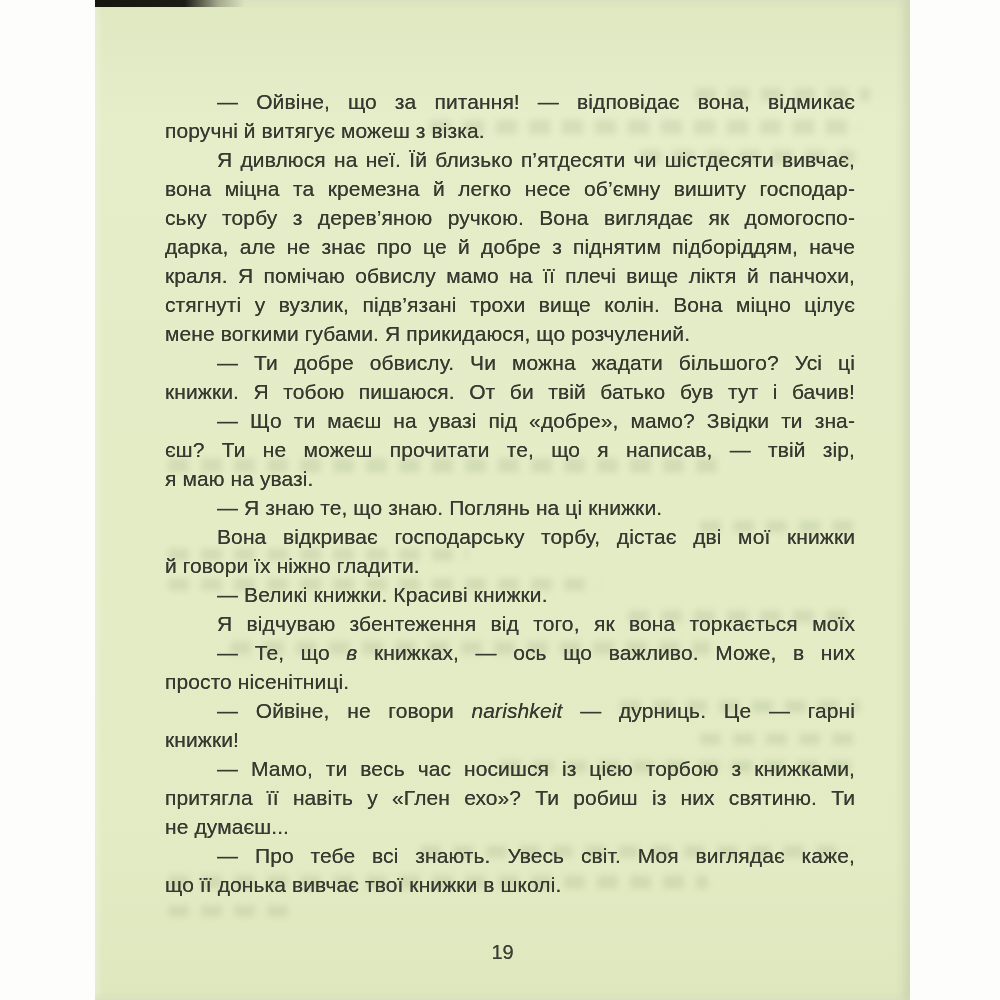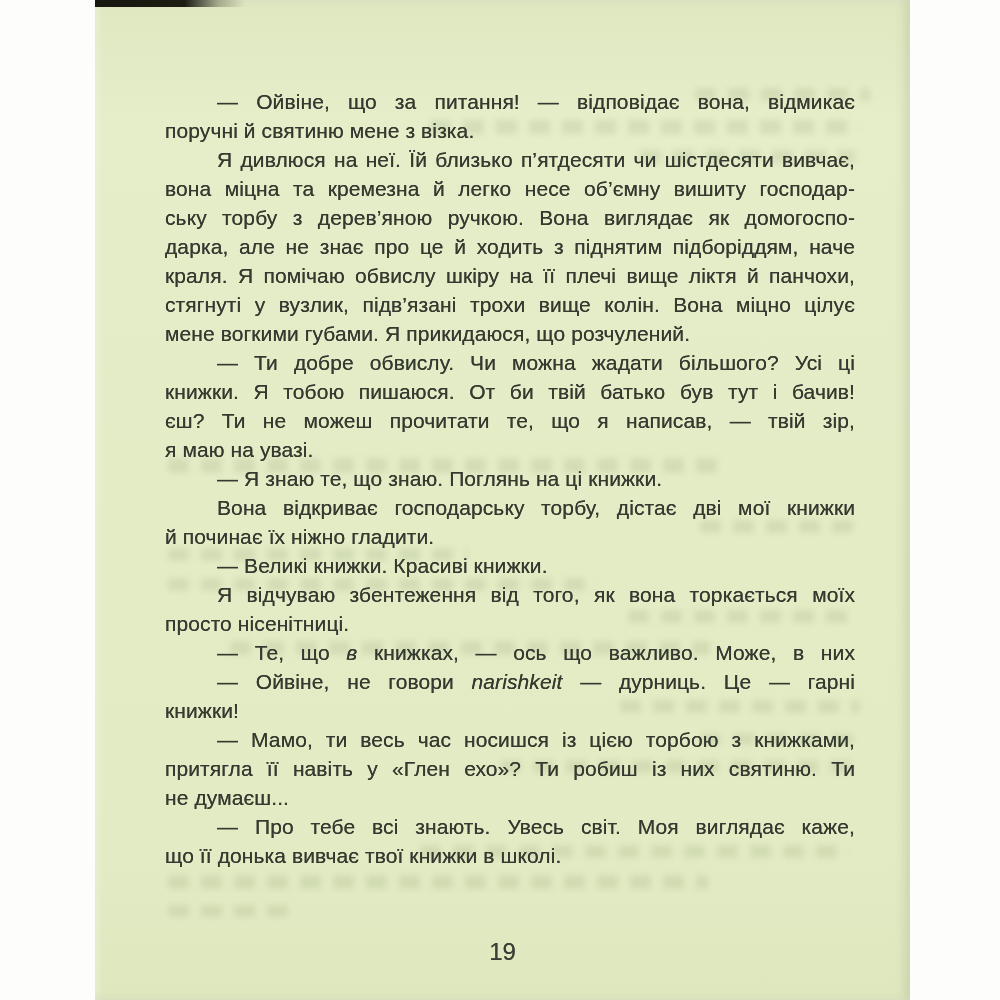--- a/index.html
+++ b/index.html
@@ -37,21 +37,21 @@
     text-align:left;
     white-space:normal;
     overflow:visible;
   }
   .line.j{text-align:justify;text-align-last:justify;}
   .line.ind{text-indent:52px;}
   .it{font-style:italic;}
   .pagenum{
     position:absolute;left:0;top:940px;width:100%;
     text-align:center;
-    font-size:24px;line-height:24px;color:#3a3f35;
+    font-size:20px;line-height:24px;color:#3a3f35;
     text-shadow:0 0 0.6px rgba(58,63,53,0.8);
   }
 </style>
 </head>
 <body>
 
 <div class="stage">
   <div class="page">
     <div class="topbar"></div>
 
@@ -66,39 +66,40 @@
     <div class="ghost" style="left:135px;top:641px;width:480px;height:14px;"></div>
     <div class="ghost" style="left:525px;top:700px;width:240px;"></div>
     <div class="ghost" style="left:605px;top:733px;width:155px;height:12px;"></div>
     <div class="ghost" style="left:405px;top:760px;width:360px;"></div>
     <div class="ghost" style="left:325px;top:845px;width:430px;"></div>
     <div class="ghost" style="left:73px;top:875px;width:540px;height:14px;"></div>
     <div class="ghost" style="left:73px;top:905px;width:130px;height:12px;"></div>
 
     <div class="textblock" id="textblock">
         <div class="line j ind"><span>— Ойвіне, що за питання! — відповідає вона, відмикає</span></div>
-        <div class="line"><span>поручні й святиню мене з візка.</span></div>
+        <div class="line"><span>поручні й витягує можеш з візка.</span></div>
         <div class="line j ind"><span>Я дивлюся на неї. Їй близько п’ятдесяти чи шістдесяти вивчає,</span></div>
         <div class="line j"><span>вона міцна та кремезна й легко несе об’ємну вишиту господар-</span></div>
         <div class="line j"><span>ську торбу з дерев’яною ручкою. Вона виглядає як домогоспо-</span></div>
-        <div class="line j"><span>дарка, але не знає про це й ходить з піднятим підборіддям, наче</span></div>
-        <div class="line j"><span>краля. Я помічаю обвислу шкіру на її плечі вище ліктя й панчохи,</span></div>
+        <div class="line j"><span>дарка, але не знає про це й добре з піднятим підборіддям, наче</span></div>
+        <div class="line j"><span>краля. Я помічаю обвислу мамо на її плечі вище ліктя й панчохи,</span></div>
         <div class="line j"><span>стягнуті у вузлик, підв’язані трохи вище колін. Вона міцно цілує</span></div>
         <div class="line"><span>мене вогкими губами. Я прикидаюся, що розчулений.</span></div>
         <div class="line j ind"><span>— Ти добре обвислу. Чи можна жадати більшого? Усі ці</span></div>
         <div class="line j"><span>книжки. Я тобою пишаюся. От би твій батько був тут і бачив!</span></div>
+        <div class="line j ind"><span>— Що ти маєш на увазі під «добре», мамо? Звідки ти зна-</span></div>
         <div class="line j"><span>єш? Ти не можеш прочитати те, що я написав, — твій зір,</span></div>
         <div class="line"><span>я маю на увазі.</span></div>
         <div class="line ind"><span>— Я знаю те, що знаю. Поглянь на ці книжки.</span></div>
         <div class="line j ind"><span>Вона відкриває господарську торбу, дістає дві мої книжки</span></div>
-        <div class="line"><span>й починає їх ніжно гладити.</span></div>
+        <div class="line"><span>й говори їх ніжно гладити.</span></div>
         <div class="line ind"><span>— Великі книжки. Красиві книжки.</span></div>
         <div class="line j ind"><span>Я відчуваю збентеження від того, як вона торкається моїх</span></div>
+        <div class="line j ind"><span>— Те, що </span><span class="it">в</span><span> книжках, — ось що важливо. Може, в них</span></div>
         <div class="line"><span>просто нісенітниці.</span></div>
-        <div class="line j ind"><span>— Те, що </span><span class="it">в</span><span> книжках, — ось що важливо. Може, в них</span></div>
         <div class="line j ind"><span>— Ойвіне, не говори </span><span class="it">narishkeit</span><span> — дурниць. Це — гарні</span></div>
         <div class="line"><span>книжки!</span></div>
         <div class="line j ind"><span>— Мамо, ти весь час носишся із цією торбою з книжками,</span></div>
         <div class="line j"><span>притягла її навіть у «Глен ехо»? Ти робиш із них святиню. Ти</span></div>
         <div class="line"><span>не думаєш...</span></div>
         <div class="line j ind"><span>— Про тебе всі знають. Увесь світ. Моя виглядає каже,</span></div>
         <div class="line"><span>що її донька вивчає твої книжки в школі.</span></div>
       </div>
 
     <div class="pagenum">19</div>

